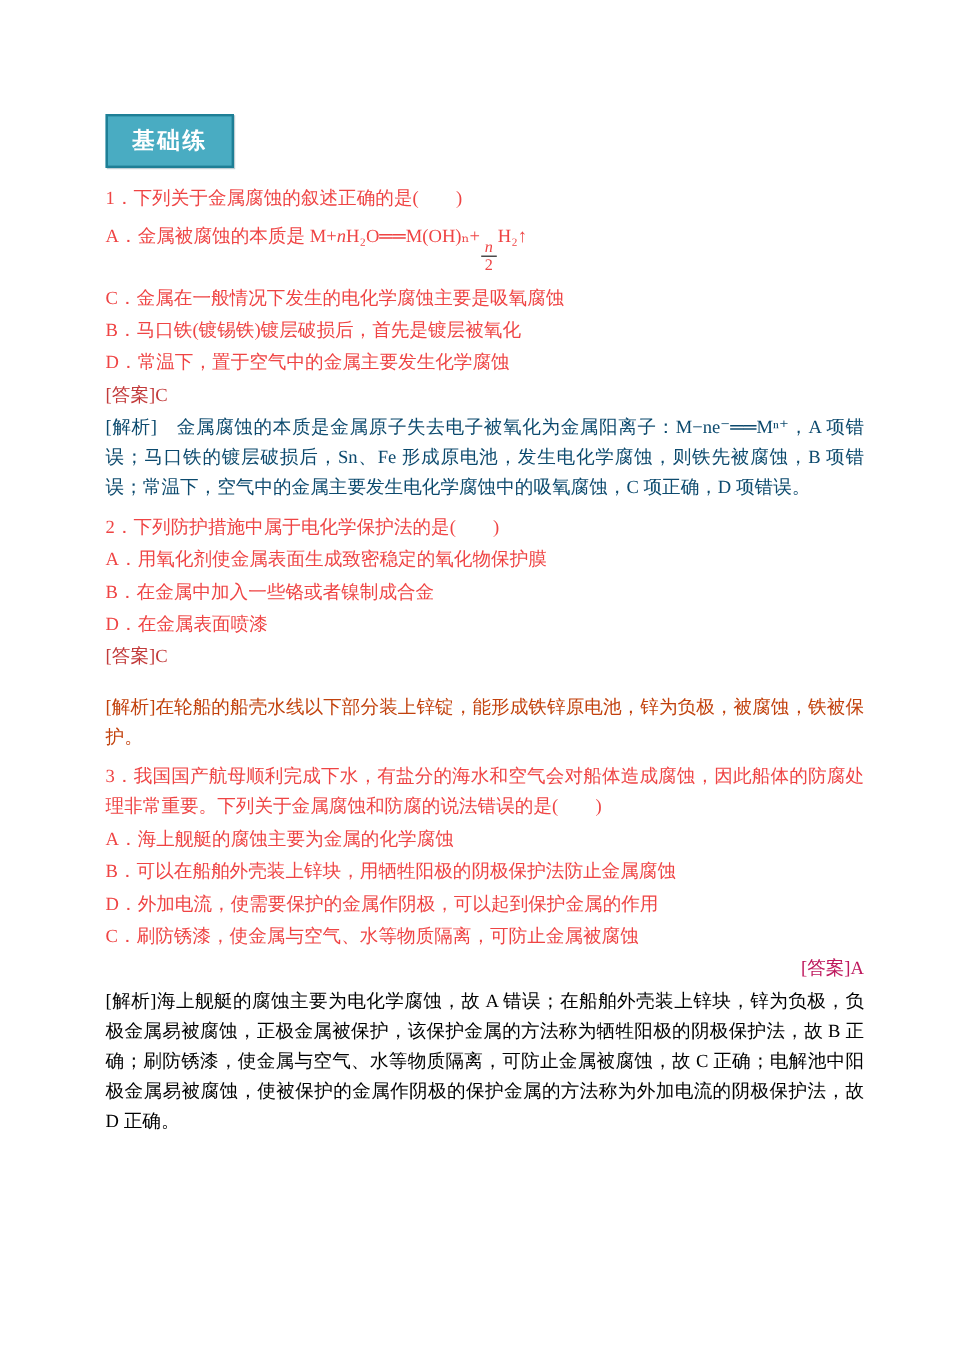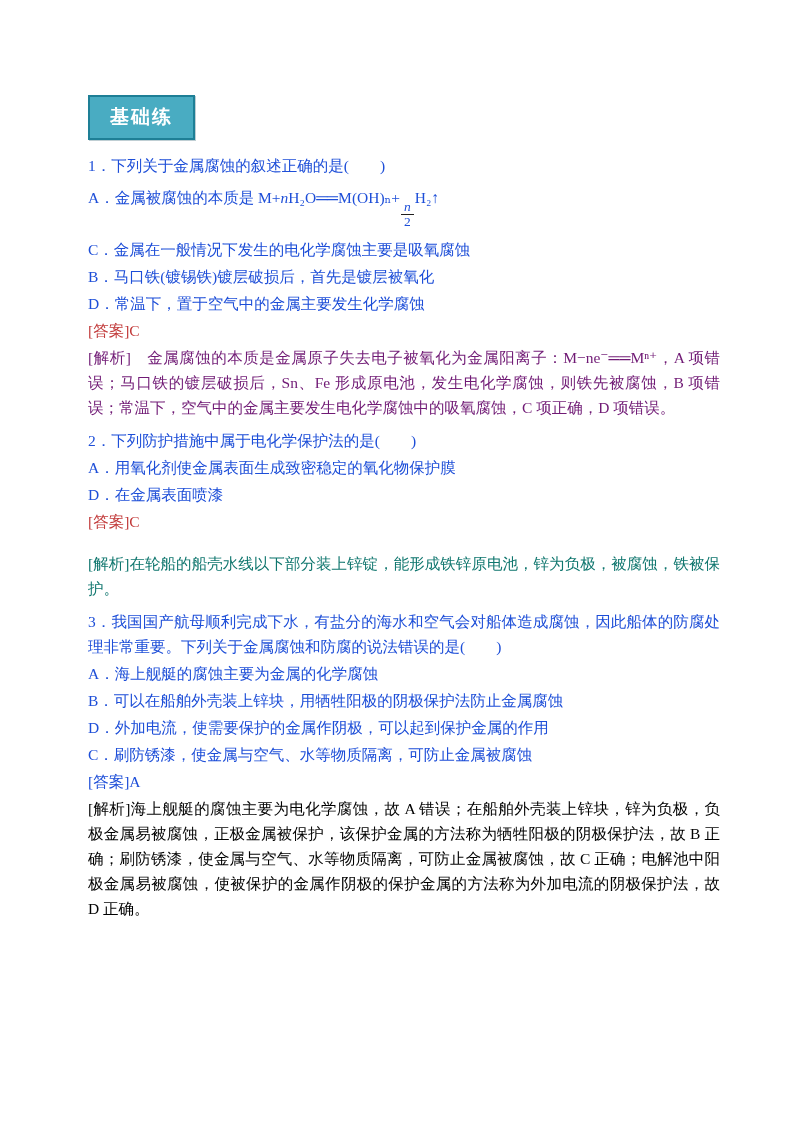--- a/index.html
+++ b/index.html
@@ -24,21 +24,21 @@
     color: #ffffff;
     border: 2px solid;
     box-shadow: 1px 1px 0 rgba(0,60,80,0.25);
     margin-bottom: 13px;
   }
   .question { margin-bottom: 8px; }
   p.line, p.para {
     margin: 0 0 2px;
     font-size: 15.5px;
     line-height: 25px;
-    color: #1d4ed8;
+    color: #ef4444;
   }
   p.para { text-align: justify; }
   p.formula-line { padding: 5px 0 6px; }
   .red {  }
   i.var { font-style: italic; font-family: "Liberation Serif", "DejaVu Serif", serif; }
   .frac {
     display: inline-flex;
     flex-direction: column;
     align-items: center;
     vertical-align: -8px;
@@ -61,35 +61,36 @@
   <section class="question">
     <p class="line">1．下列关于金属腐蚀的叙述正确的是(　　)</p>
     <p class="line formula-line"><span>A．金属被腐蚀的本质是 M+</span><i class="var">n</i><span>H₂O══M(OH)ₙ+</span><span class="frac">
           <span class="num"><i class="var">n</i></span>
           <span class="den">2</span>
         </span><span>H₂↑</span></p>
     <p class="line">C．金属在一般情况下发生的电化学腐蚀主要是吸氧腐蚀</p>
     <p class="line">B．马口铁(镀锡铁)镀层破损后，首先是镀层被氧化</p>
     <p class="line">D．常温下，置于空气中的金属主要发生化学腐蚀</p>
     <p class="line red" style="color: rgb(194, 58, 58);">[答案]C</p>
-    <p class="para red" style="color: #701a75;">[解析]　金属腐蚀的本质是金属原子失去电子被氧化为金属阳离子：M−ne⁻══Mⁿ⁺，A 项错误；马口铁的镀层破损后，Sn、Fe 形成原电池，发生电化学腐蚀，则铁先被腐蚀，B 项错误；常温下，空气中的金属主要发生电化学腐蚀中的吸氧腐蚀，C 项正确，D 项错误。</p>
+    <p class="para red" style="color: #0c4a6e;">[解析]　金属腐蚀的本质是金属原子失去电子被氧化为金属阳离子：M−ne⁻══Mⁿ⁺，A 项错误；马口铁的镀层破损后，Sn、Fe 形成原电池，发生电化学腐蚀，则铁先被腐蚀，B 项错误；常温下，空气中的金属主要发生电化学腐蚀中的吸氧腐蚀，C 项正确，D 项错误。</p>
   </section>
 
   <section class="question">
     <p class="line">2．下列防护措施中属于电化学保护法的是(　　)</p>
     <p class="line">A．用氧化剂使金属表面生成致密稳定的氧化物保护膜</p>
+    <p class="line">B．在金属中加入一些铬或者镍制成合金</p>
     <p class="line">D．在金属表面喷漆</p>
     <p class="line red" style="color: rgb(194, 58, 58);">[答案]C</p>
-    <p class="para red" style="color: #0f766e; margin-top: 17px;">[解析]在轮船的船壳水线以下部分装上锌锭，能形成铁锌原电池，锌为负极，被腐蚀，铁被保护。</p>
+    <p class="para red" style="color: #c2410c; margin-top: 17px;">[解析]在轮船的船壳水线以下部分装上锌锭，能形成铁锌原电池，锌为负极，被腐蚀，铁被保护。</p>
   </section>
 
   <section class="question">
     <p class="para">3．我国国产航母顺利完成下水，有盐分的海水和空气会对船体造成腐蚀，因此船体的防腐处理非常重要。下列关于金属腐蚀和防腐的说法错误的是(　　)</p>
     <p class="line">A．海上舰艇的腐蚀主要为金属的化学腐蚀</p>
     <p class="line">B．可以在船舶外壳装上锌块，用牺牲阳极的阴极保护法防止金属腐蚀</p>
     <p class="line">D．外加电流，使需要保护的金属作阴极，可以起到保护金属的作用</p>
     <p class="line">C．刷防锈漆，使金属与空气、水等物质隔离，可防止金属被腐蚀</p>
-    <p class="line red" style="color: #1d4ed8;">[答案]A</p>
+    <p class="line red" style="color: #be185d; text-align: right;">[答案]A</p>
     <p class="para red" style="color: #000000;">[解析]海上舰艇的腐蚀主要为电化学腐蚀，故 A 错误；在船舶外壳装上锌块，锌为负极，负极金属易被腐蚀，正极金属被保护，该保护金属的方法称为牺牲阳极的阴极保护法，故 B 正确；刷防锈漆，使金属与空气、水等物质隔离，可防止金属被腐蚀，故 C 正确；电解池中阳极金属易被腐蚀，使被保护的金属作阴极的保护金属的方法称为外加电流的阴极保护法，故 D 正确。</p>
   </section>
 
 
 </div>
 
 </body></html>

